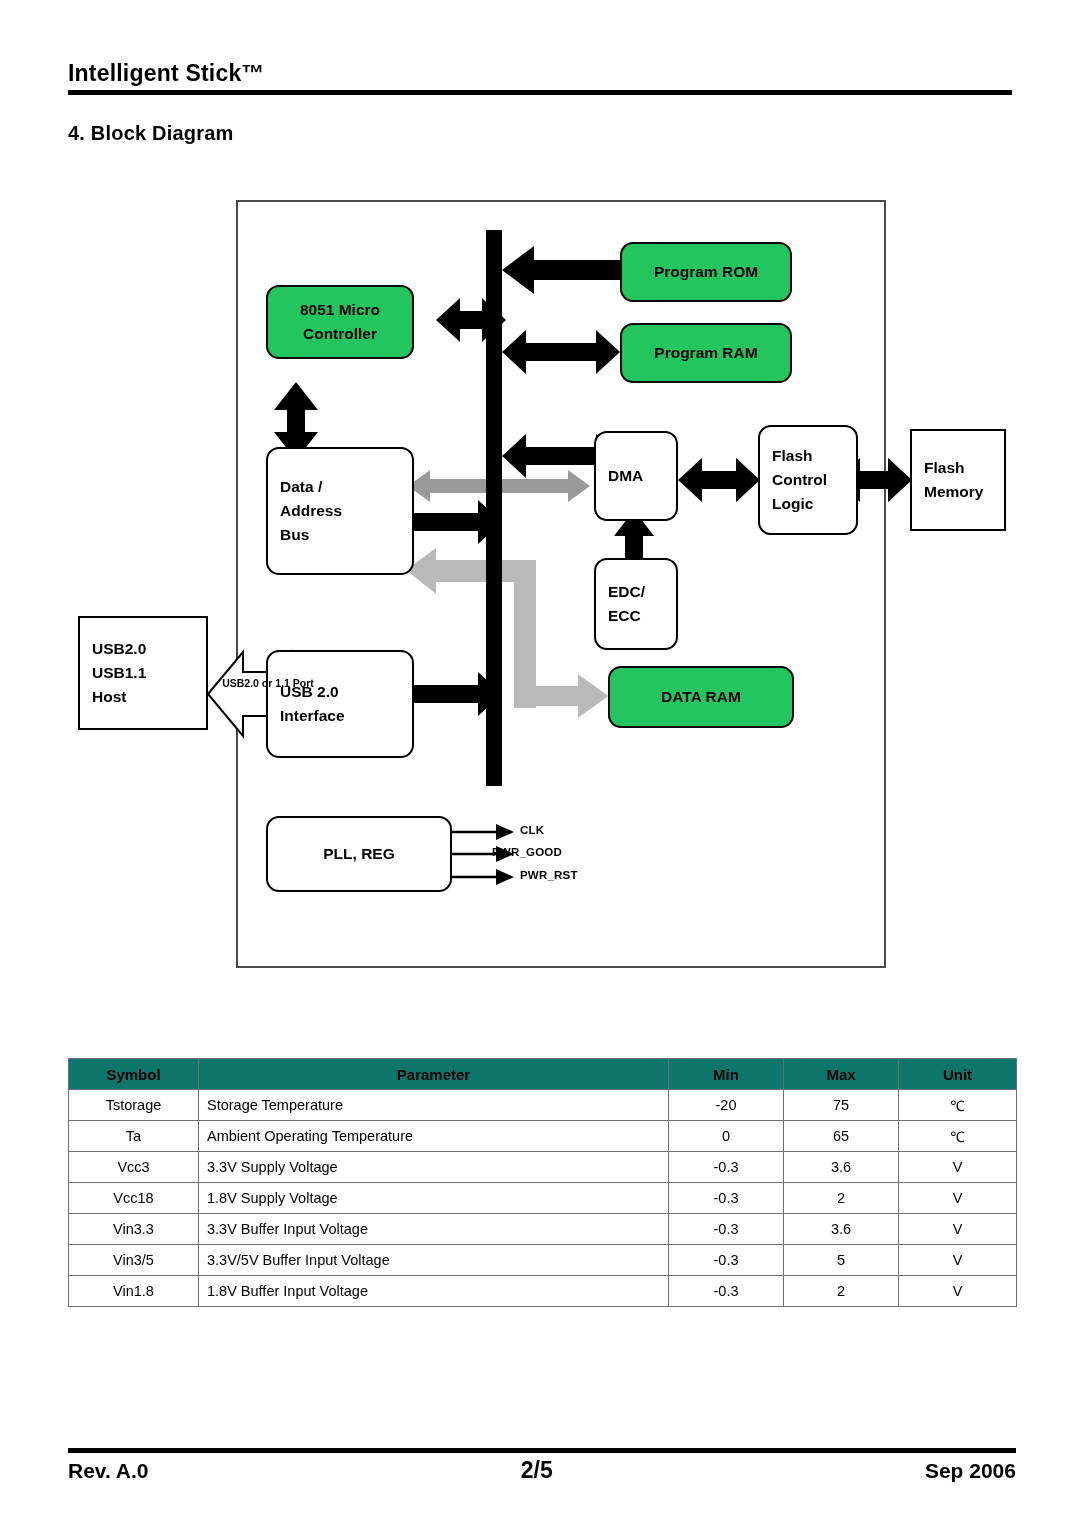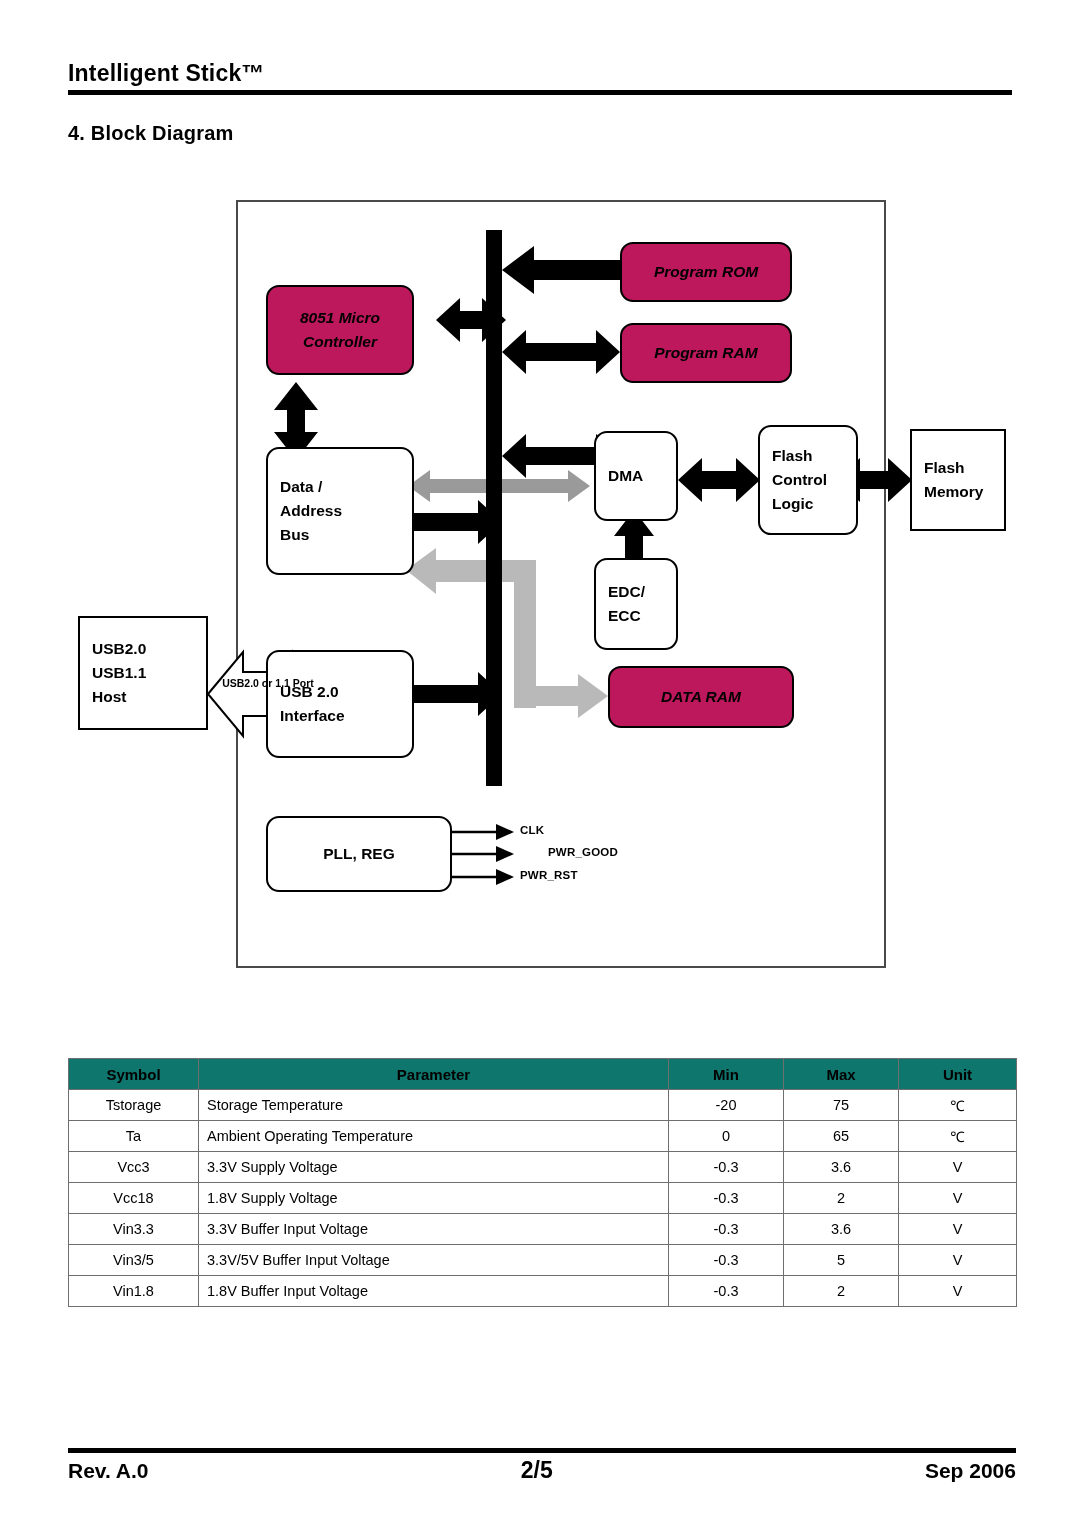--- a/index.html
+++ b/index.html
@@ -79,21 +79,21 @@
     border: 2px solid #000;
     background: #ffffff;
     font-size: 15.5px;
     font-weight: bold;
     display: flex;
     flex-direction: column;
     justify-content: center;
     line-height: 1.55;
   }
   .blk.round  { border-radius: 13px; }
-  .blk.cyan   { background: #be185d; font-style: italic; }
+  .blk.cyan   { background: #22c55e; }
   .blk.center { align-items: center; text-align: center; }
   .blk.left   { align-items: flex-start; text-align: left; padding-left: 12px; }
   .blk .ln { display: block; white-space: nowrap; }
 
   
   .arrow-svg {
     position: absolute;
     overflow: visible;
   }
 
@@ -264,21 +264,21 @@
         <line x1="382" y1="684" x2="428" y2="684"></line>
         <line x1="382" y1="707" x2="428" y2="707"></line>
       </g>
       <g fill="#000">
         <polygon points="428,654 446,662 428,670"></polygon>
         <polygon points="428,676 446,684 428,692"></polygon>
         <polygon points="428,699 446,707 428,715"></polygon>
       </g>
     </svg>
 
-    <div class="blk round cyan center" id="b-mcu" style="left:198px; top:115px; width:148px; height:90px;">
+    <div class="blk round cyan center" id="b-mcu" style="left:198px; top:115px; width:148px; height:74px;">
       <span class="ln">8051 Micro</span>
       <span class="ln">Controller</span>
     </div>
 
     <div class="blk round cyan center" id="b-prom" style="left:552px; top:72px; width:172px; height:60px;">
       <span class="ln">Program ROM</span>
     </div>
 
     <div class="blk round cyan center" id="b-pram" style="left:552px; top:153px; width:172px; height:60px;">
       <span class="ln">Program RAM</span>
@@ -328,21 +328,21 @@
     <div class="blk round center" id="b-pll" style="left:198px; top:646px; width:186px; height:76px;">
       <span class="ln">PLL, REG</span>
     </div>
 
     <div class="tiny-label" id="lbl-usbport" style="left:140px; top:507px; width:120px;">
       <span class="ln">USB2.0 or</span>
       <span class="ln">1.1 Port</span>
     </div>
 
     <div class="sig-label" style="left:452px; top:654px;">CLK</div>
-    <div class="sig-label" style="left:480px; top:676px;">PWR_GOOD</div>
+    <div class="sig-label" style="left:424px; top:676px;">PWR_GOOD</div>
     <div class="sig-label" style="left:452px; top:699px;">PWR_RST</div>
 
   </div>
 
 
   <table class="ratings-table">
     <colgroup>
       <col class="col-sym">
         <col class="col-param">
         <col class="col-min">

